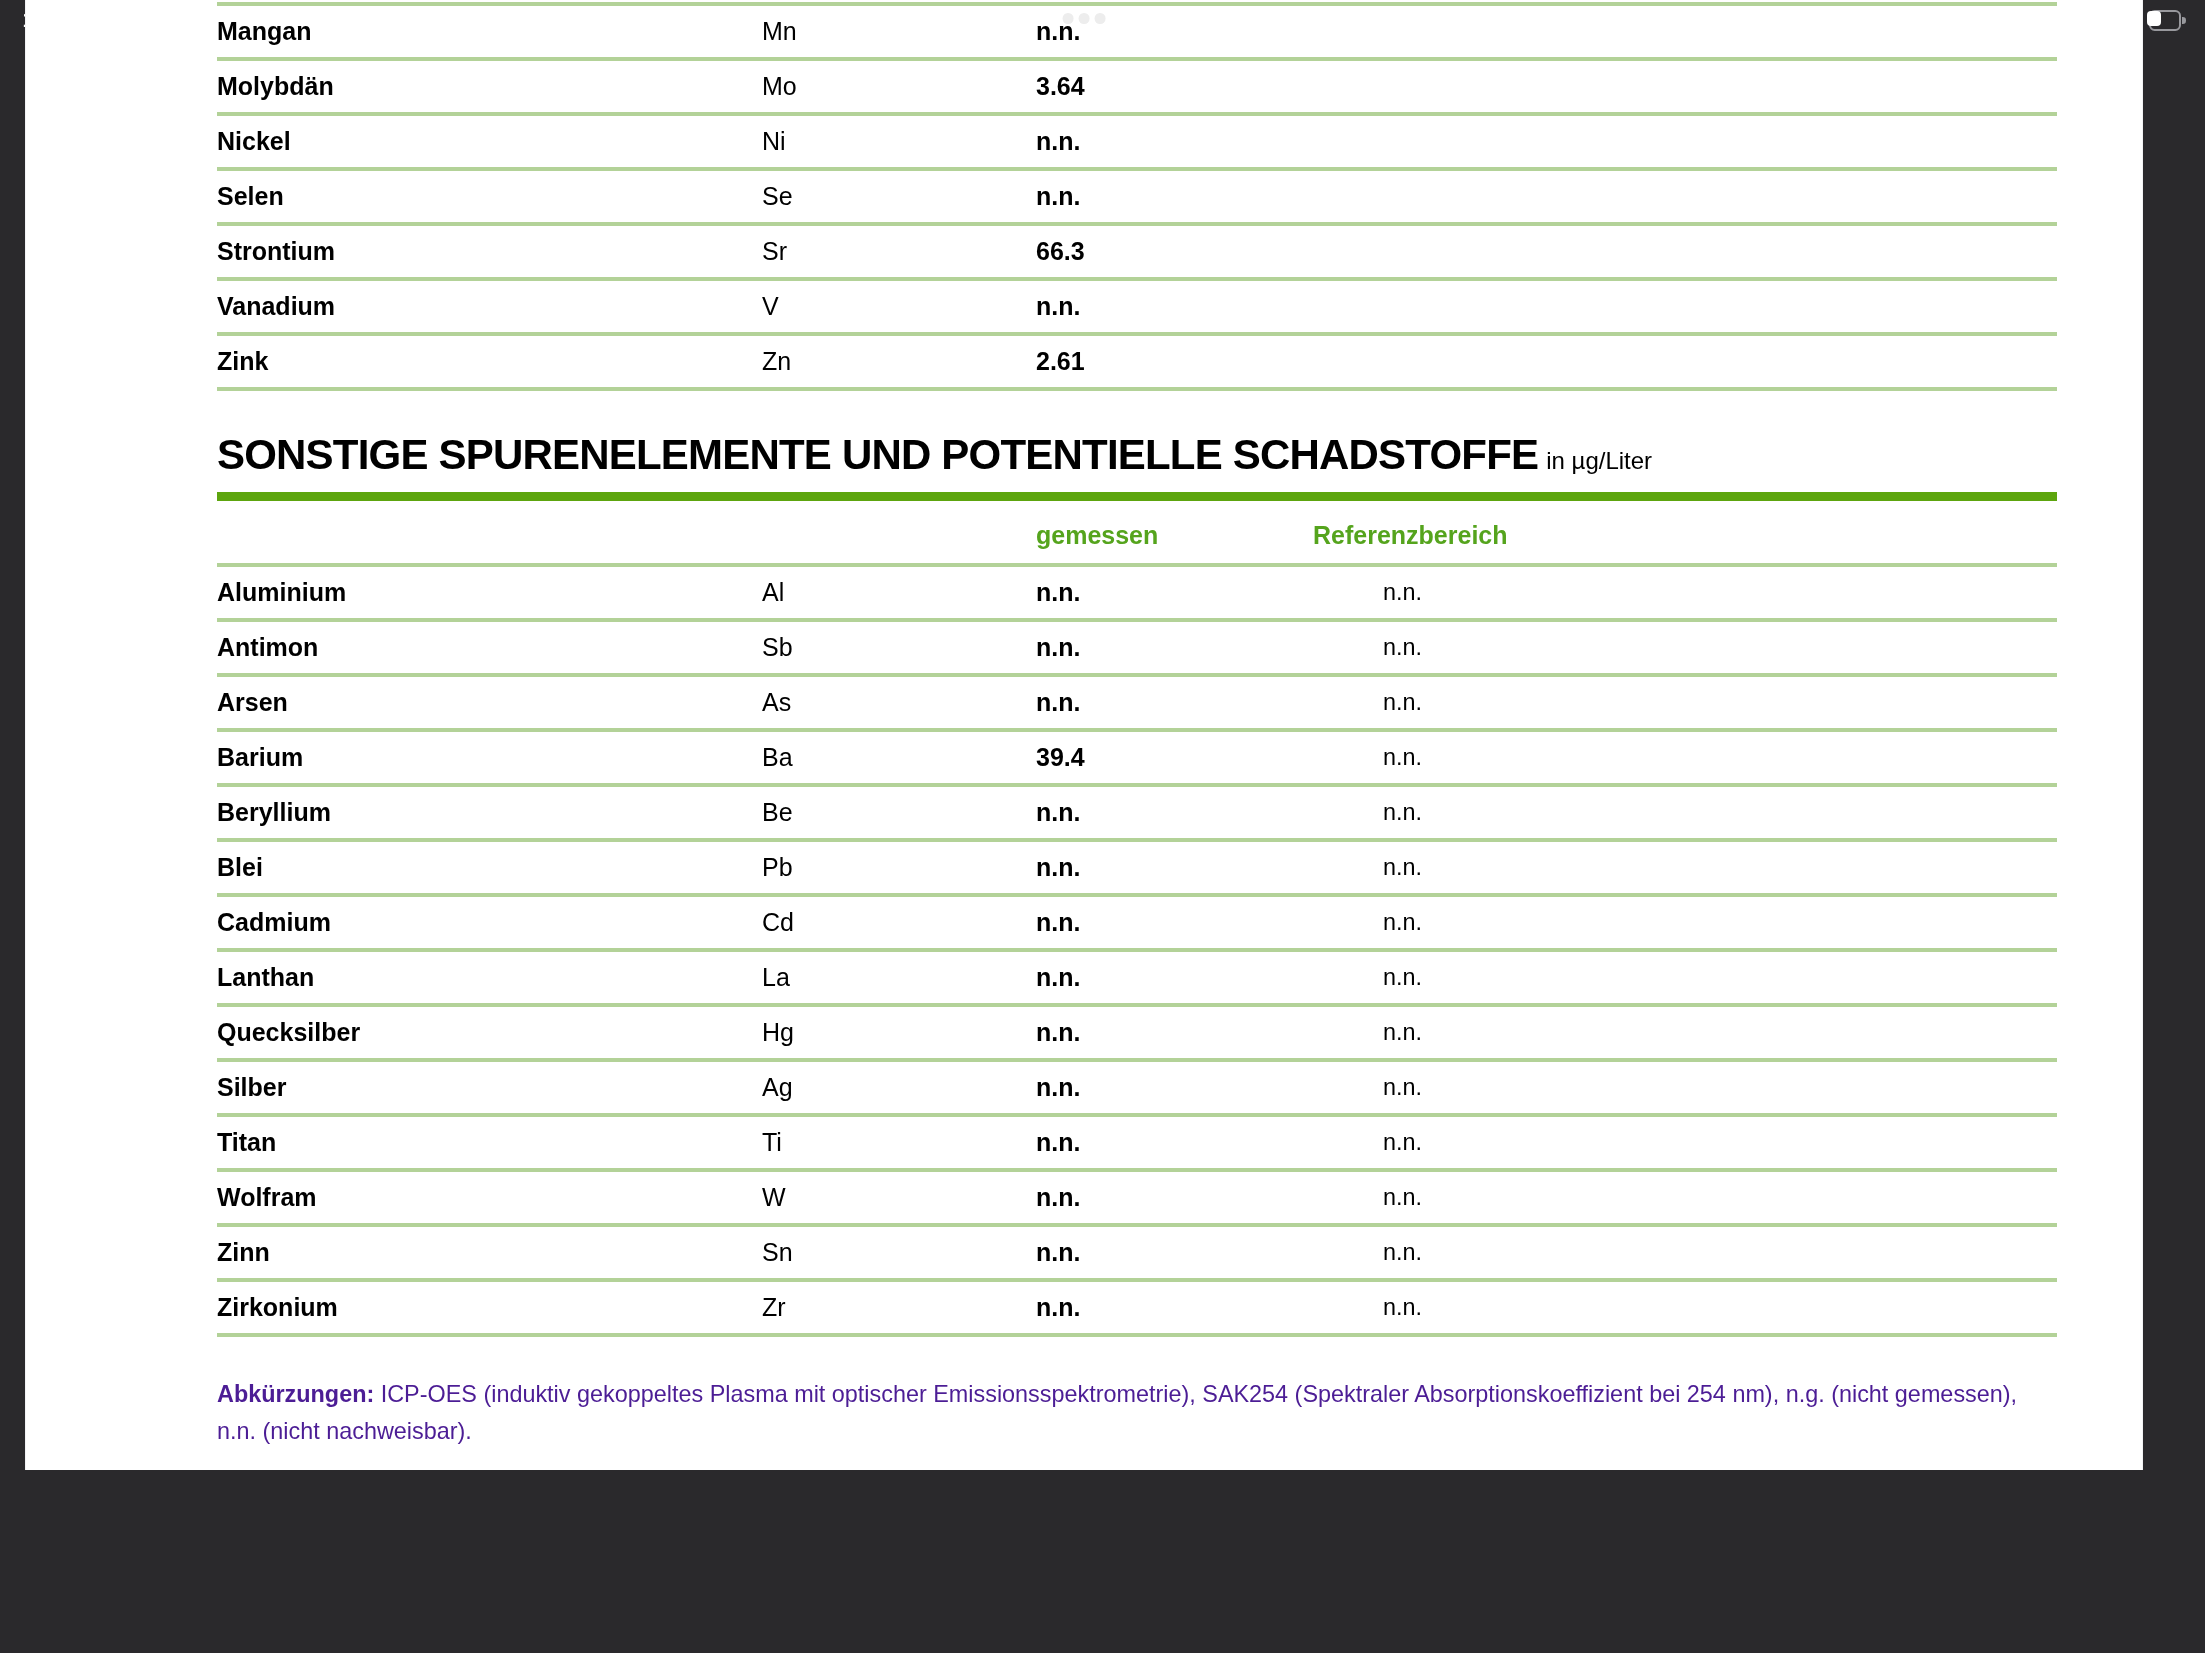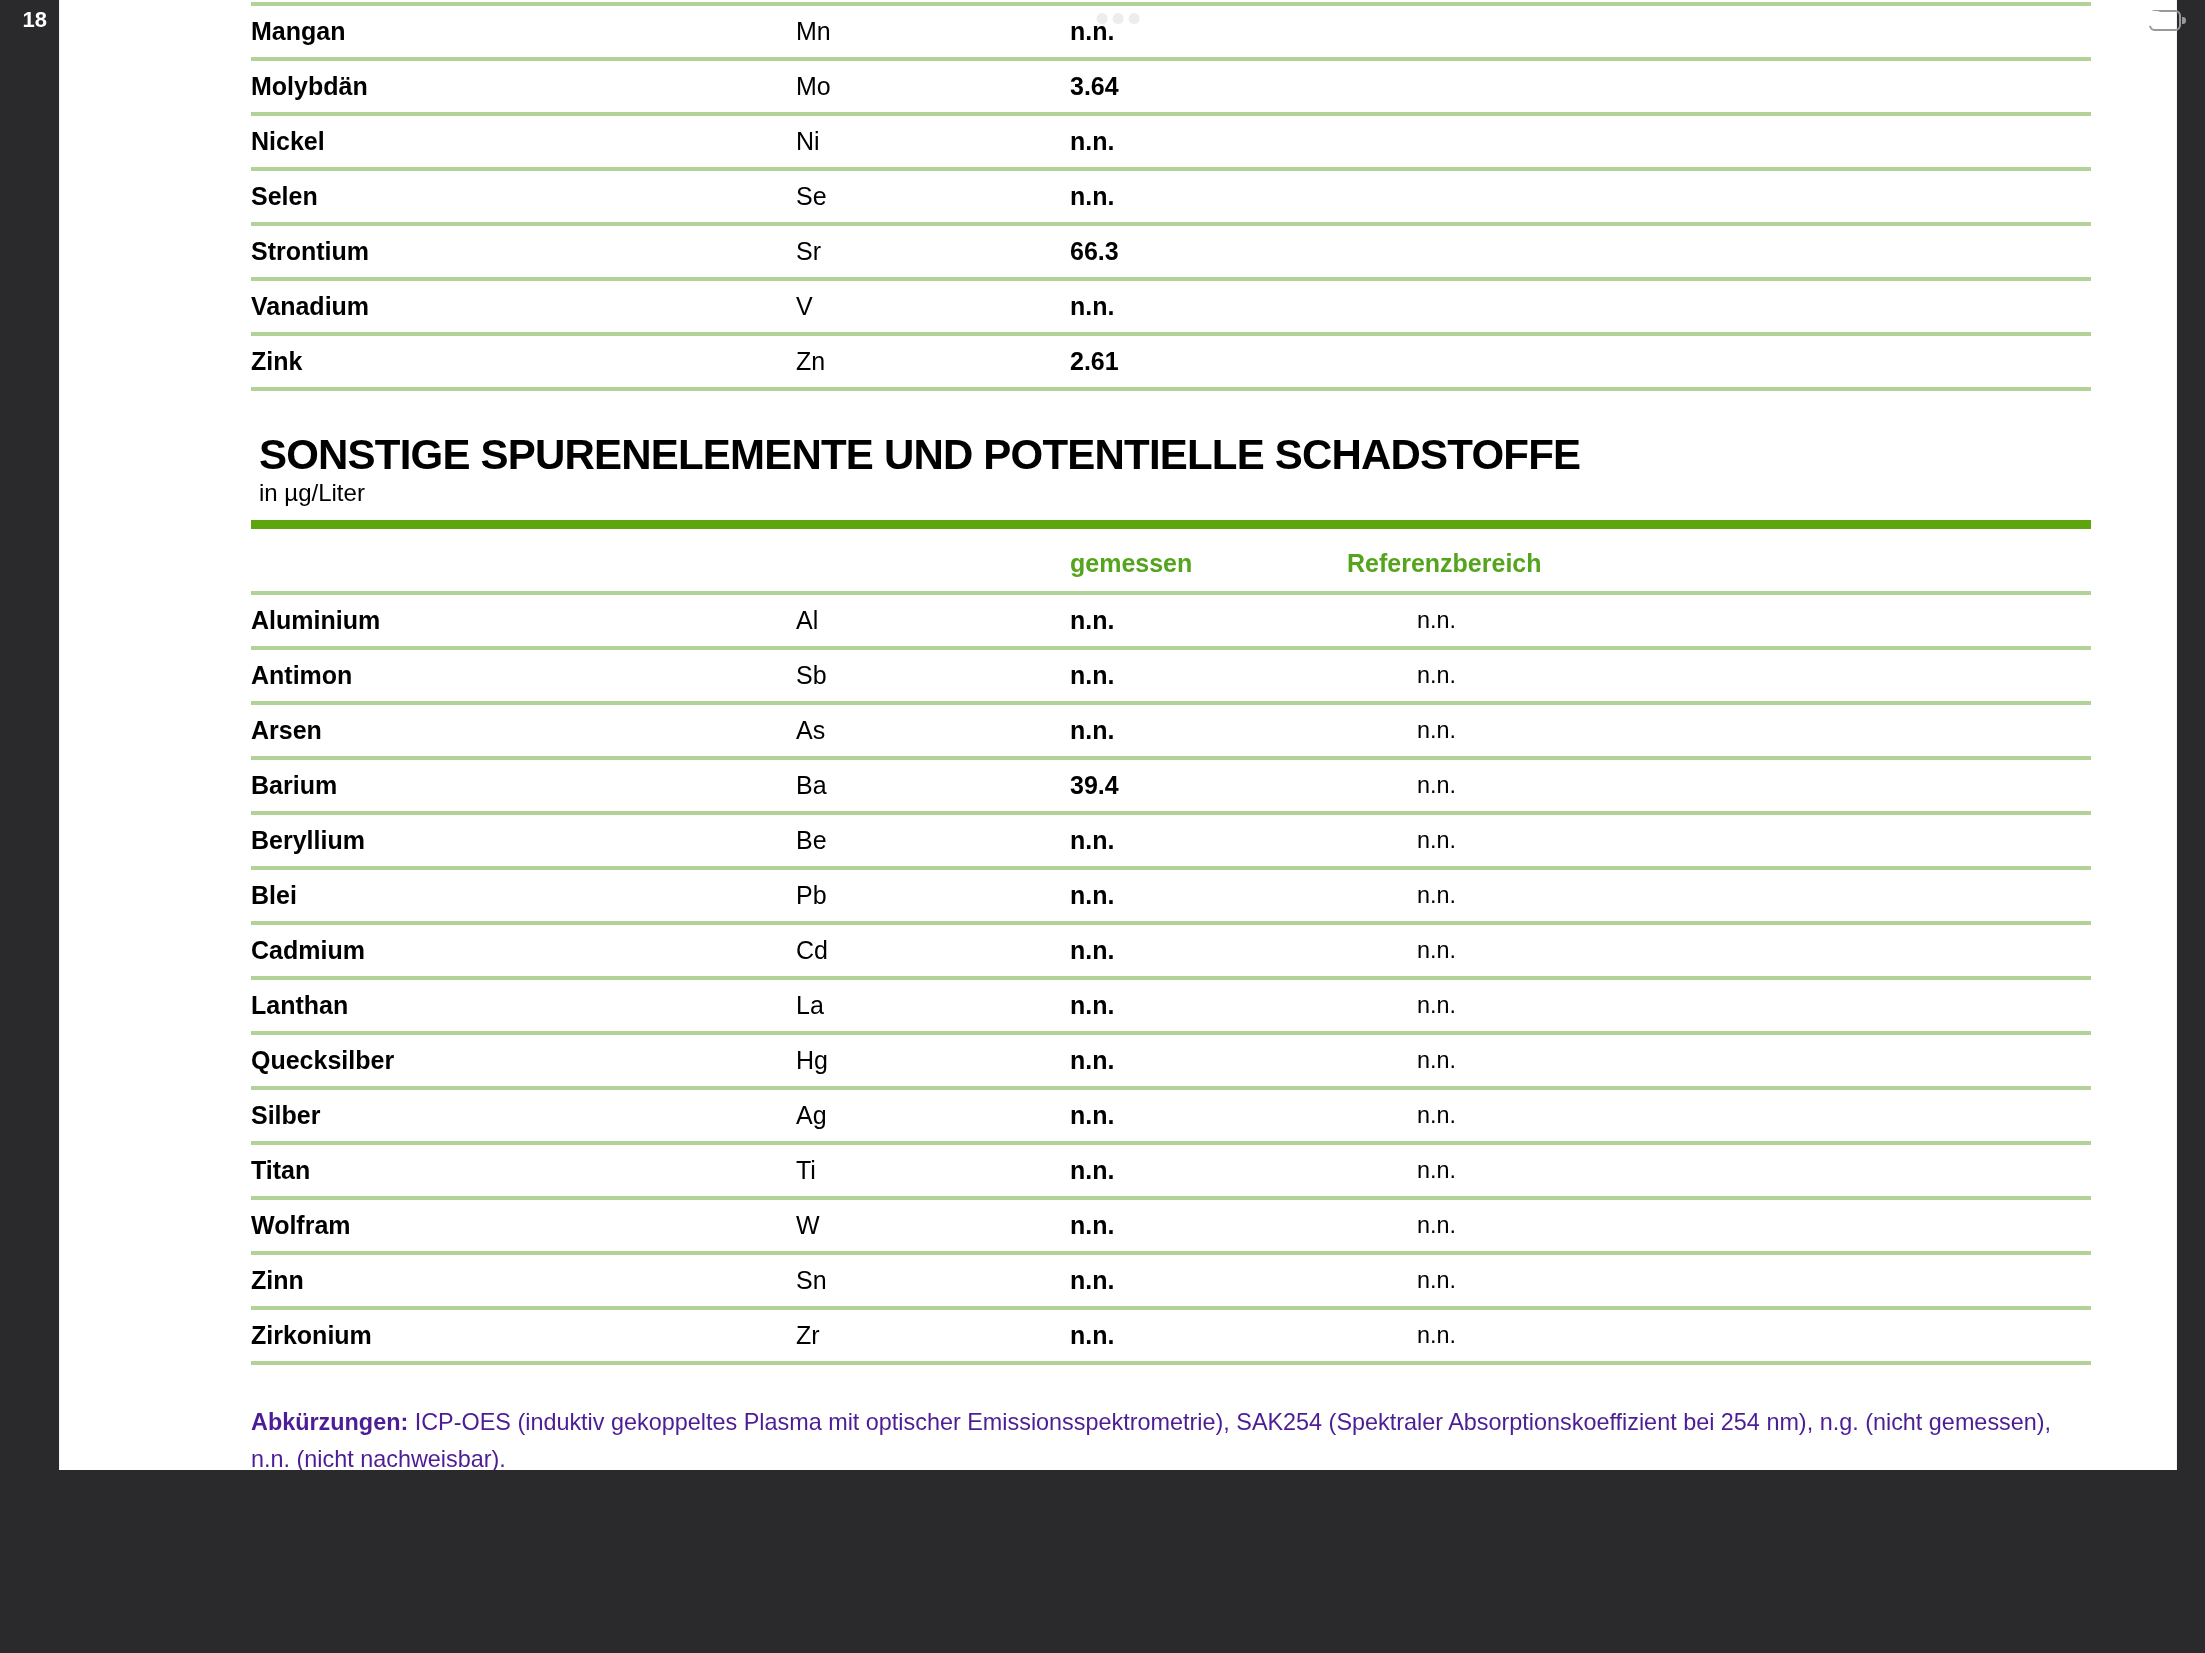--- a/index.html
+++ b/index.html
@@ -12,40 +12,40 @@
     position:absolute;left:22.6px;top:7.3px;color:#ffffff;font-size:22px;font-weight:700;z-index:1;
   }
   .battery{position:absolute;top:9.7px;right:19.4px;z-index:3;display:flex;align-items:center;}
   .battery-body{
     width:27.4px;height:17px;border:2px solid #98989d;border-radius:5.7px;position:relative;background:transparent;
   }
   .battery-fill{position:absolute;left:-4.8px;top:-0.8px;width:14.5px;height:15.3px;background:#ffffff;border-radius:4px;}
   .battery-tip{width:3.2px;height:7.3px;background:#98989d;border-radius:0 3.2px 3.2px 0;margin-left:1.6px;}
   
   .page{
-    position:absolute;left:59px;top:0;width:2116px;height:1564px;background:#ffffff;z-index:2;
+    position:absolute;left:25px;top:0;width:2116px;height:1564px;background:#ffffff;z-index:2;
     border-bottom:5.7px solid #ededf0;border-left:0.8px solid #f2f2f4;border-right:0.8px solid #f2f2f4;
   }
   .dots{position:absolute;top:13px;left:50%;transform:translateX(-50%);display:flex;gap:5.7px;z-index:4;}
   .dots i{display:block;width:10.5px;height:10.5px;border-radius:50%;background:#ededed;}
   .content{position:absolute;left:191px;top:0;width:1840px;}
   
   .table{width:100%;}
   .table1{margin-top:2.4px;border-top:4px solid #b3d298;}
   .trow{
     display:grid;grid-template-columns:545px 274px 347px 1fr;align-items:center;
     height:55px;border-bottom:4px solid #b3d298;box-sizing:border-box;
   }
   .cell{font-size:25px;color:#000;}
   .cell.name{font-weight:700;}
   .cell.symbol{font-weight:400;}
   .cell.measured{font-weight:700;}
   .cell.reference{font-weight:400;font-size:23.4px;}
   
-  .heading-row{display:flex;align-items:baseline;margin-top:40px;white-space:nowrap;flex-direction:column;}
+  .heading-row{display:flex;align-items:baseline;margin-top:40px;white-space:nowrap;}
   .title{font-size:42px;font-weight:700;letter-spacing:-0.8px;color:#000;}
   .unit{font-size:24px;font-weight:400;color:#000000;margin-left:8px;}
   .green-bar{margin-top:13px;height:9px;background:#5da50e;}
   
   .table2-header{
     display:grid;grid-template-columns:545px 274px 347px 1fr;align-items:center;
     height:66px;border-bottom:4px solid #b3d298;box-sizing:border-box;padding-top:6px;
   }
   .col-h{font-size:25px;font-weight:700;color:#55a41d;}
   .col-h.measured-h{grid-column:3;}

